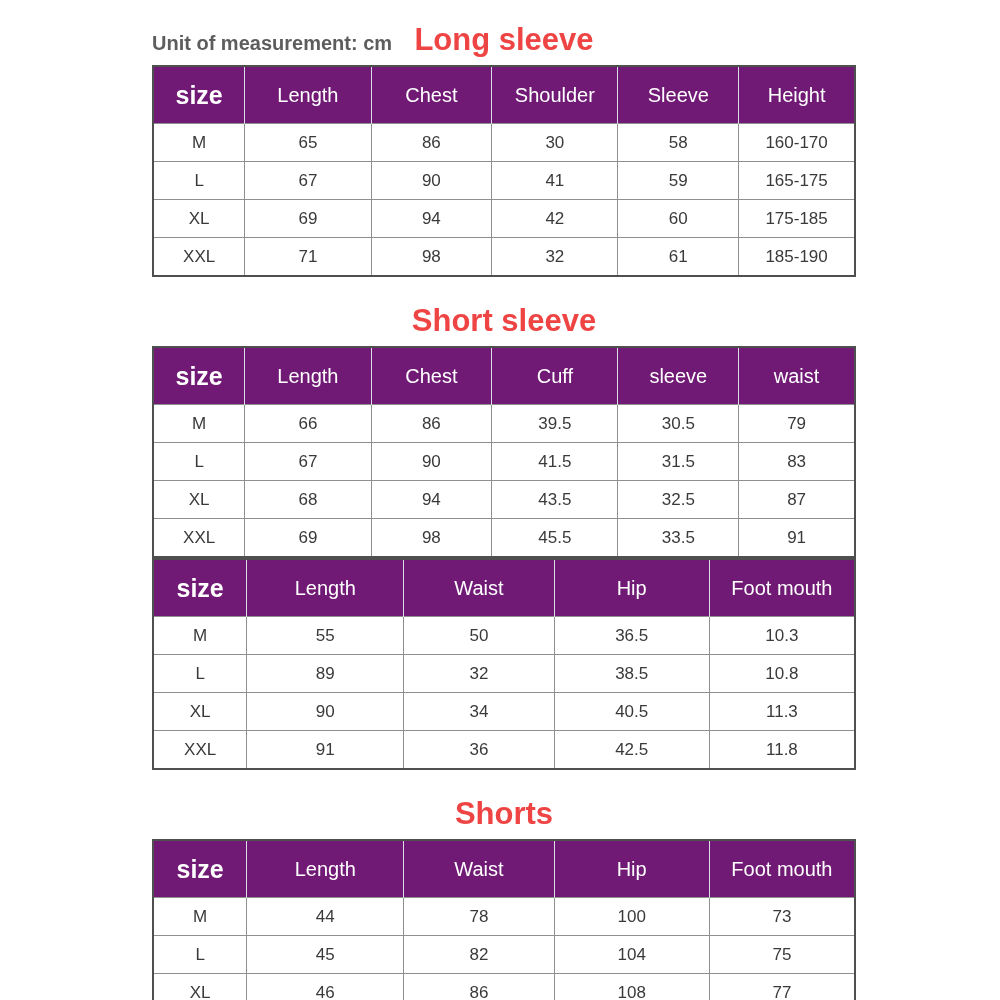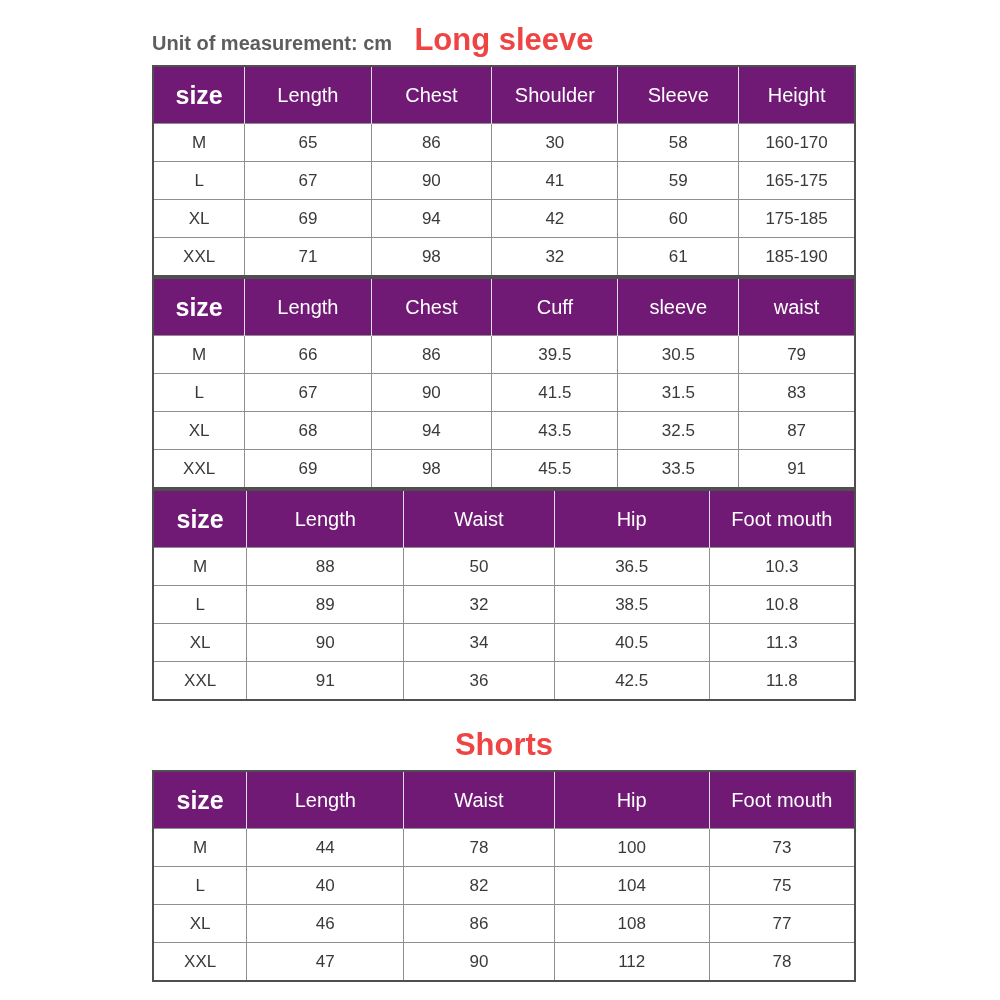--- a/index.html
+++ b/index.html
@@ -145,20 +145,23 @@
               <td>98</td>
               <td>32</td>
               <td>61</td>
               <td>185-190</td>
             </tr>
           </tbody>
         </table>
     </section>
 
     <section class="section">
+      <div class="title-row">
+        <h2 class="chart-title">Short sleeve</h2>
+      </div>
       <table class="size-table cols-6">
           <thead>
             <tr>
               <th>size</th>
               <th>Length</th>
               <th>Chest</th>
               <th>Cuff</th>
               <th>sleeve</th>
               <th>waist</th>
             </tr>
@@ -207,21 +210,21 @@
               <th>size</th>
               <th>Length</th>
               <th>Waist</th>
               <th>Hip</th>
               <th>Foot mouth</th>
             </tr>
           </thead>
           <tbody>
             <tr>
               <td>M</td>
-              <td>88</td>
+              <td>55</td>
               <td>50</td>
               <td>36.5</td>
               <td>10.3</td>
             </tr>
             <tr>
               <td>L</td>
               <td>89</td>
               <td>32</td>
               <td>38.5</td>
               <td>10.8</td>
@@ -261,21 +264,21 @@
           <tbody>
             <tr>
               <td>M</td>
               <td>44</td>
               <td>78</td>
               <td>100</td>
               <td>73</td>
             </tr>
             <tr>
               <td>L</td>
-              <td>40</td>
+              <td>45</td>
               <td>82</td>
               <td>104</td>
               <td>75</td>
             </tr>
             <tr>
               <td>XL</td>
               <td>46</td>
               <td>86</td>
               <td>108</td>
               <td>77</td>

